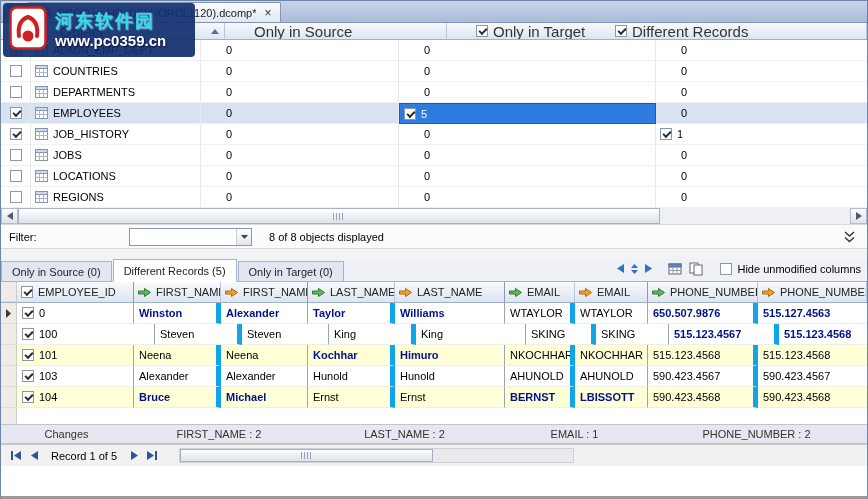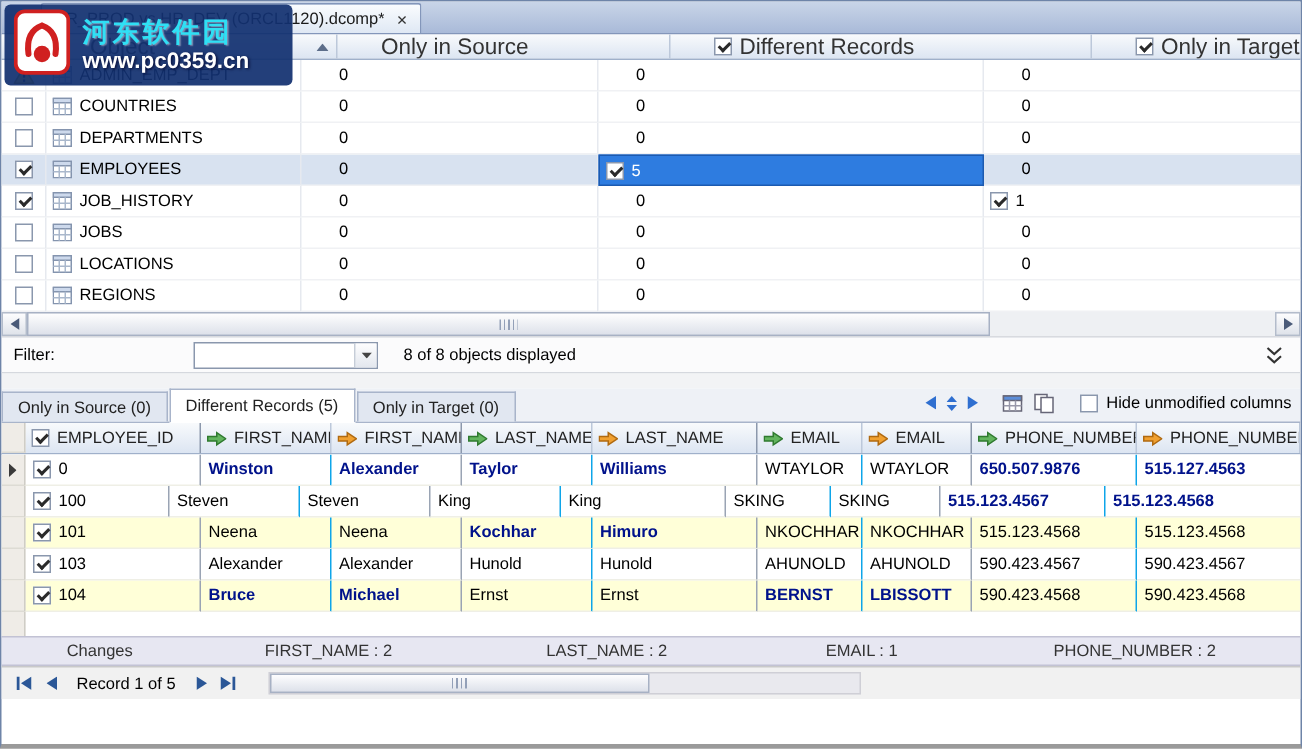--- a/index.html
+++ b/index.html
@@ -60,21 +60,21 @@
   .hide-unmod{display:flex;align-items:center;gap:5px;margin-left:10px;white-space:nowrap;}
 
   
   .dg-header{height:21px;display:flex;background:linear-gradient(#f8fafc,#dce5f2);border-bottom:1px solid #9fb0ca;font-size:11px;color:#222;}
   .dg-h-cell{display:flex;align-items:center;gap:5px;padding:0 4px;border-right:1px solid #bcc8da;height:100%;white-space:nowrap;overflow:hidden;}
   .dg-h-cell.gend{border-right:1px solid #8c98ac;}
   .dg-rows{height:105px;overflow:hidden;background:#fff;}
   .dg-row{height:21px;display:flex;font-size:11px;color:#000;background:#fff;}
   .dg-row.stripe{background:#ffffd8;}
   .dg-row.current{background:#fff;}
-  .dg-cell{display:flex;align-items:center;gap:5px;padding:0 5px;border-right:1px solid #0ea5e9;border-bottom:1px solid #efefe6;height:100%;white-space:nowrap;overflow:hidden;}
+  .dg-cell{display:flex;align-items:center;gap:5px;padding:0 5px;border-right:5px solid #0ea5e9;border-bottom:1px solid #efefe6;height:100%;white-space:nowrap;overflow:hidden;}
   .dg-cell.gend{border-right:1px solid #9aa4b4;}
   .dg-sel{background:#efece7;border-right:1px solid #cfcdc6;border-bottom:1px solid #dddbd4;display:flex;align-items:center;justify-content:center;}
   .changed{font-weight:bold;color:#00128b;}
   .dg-filler{height:16px;background:#fff;display:flex;}
   .dg-filler .strip{width:16px;background:#efece7;border-right:1px solid #cfcdc6;}
 
   
   .summary{height:20px;background:#e7e7f2;border-top:1px solid #c2c2d4;border-bottom:1px solid #c2c2d4;display:flex;align-items:center;font-size:11px;color:#333;}
   .sum-cell{text-align:center;white-space:nowrap;overflow:hidden;}
 
@@ -114,27 +114,27 @@
       <span style="flex:1;">Object</span>
       <span class="tool">
         <svg width="8" height="5" viewBox="0 0 8 5">
             <path d="M0 5 L4 0 L8 5 Z" fill="#5d6e8a"></path>
           </svg>
       </span>
     </div>
     <div class="og-h-cell" style="width:198px;">
       <span>Only in Source</span>
     </div>
+    <div class="og-h-cell last" style="flex:1;">
+      <span class="cb checked" id="og-tgt-cb"></span>
+      <span>Only in Target</span>
+    </div>
     <div class="og-h-cell" style="width:257px;">
       <span class="cb checked" id="og-diff-cb"></span>
       <span>Different Records</span>
-    </div>
-    <div class="og-h-cell last" style="flex:1;">
-      <span class="cb checked" id="og-tgt-cb"></span>
-      <span>Only in Target</span>
     </div>
   </div>
 
   <div class="og-rows">
       <div class="og-row">
         <div class="og-cell" style="width:30px;justify-content:center;">
           <svg class="ic" width="14" height="12" viewBox="0 0 14 12">
             <path d="M7 0.5 L13.5 11.5 H0.5 Z" fill="#ffd83e" stroke="#a98a00"></path>
             <rect x="6.3" y="3.6" width="1.5" height="4.2" fill="#1a1a1a"></rect>
             <rect x="6.3" y="9" width="1.5" height="1.6" fill="#1a1a1a"></rect>
@@ -483,21 +483,21 @@
         </div>
         <div class="dg-cell" style="width:110px;">
           <span class="changed">650.507.9876</span>
         </div>
         <div class="dg-cell" style="flex:1;border-right:none;">
           <span class="changed">515.127.4563</span>
         </div>
       </div>
       <div class="dg-row">
         <div class="dg-sel" style="width:16px;"></div>
-        <div class="dg-cell gend" style="width:96px;">
+        <div class="dg-cell gend" style="width:138px;">
           <span class="cb checked"></span>
           <span>100</span>
         </div>
         <div class="dg-cell" style="width:87px;">
           <span class="">Steven</span>
         </div>
         <div class="dg-cell gend" style="width:87px;">
           <span class="">Steven</span>
         </div>
         <div class="dg-cell" style="width:87px;">

